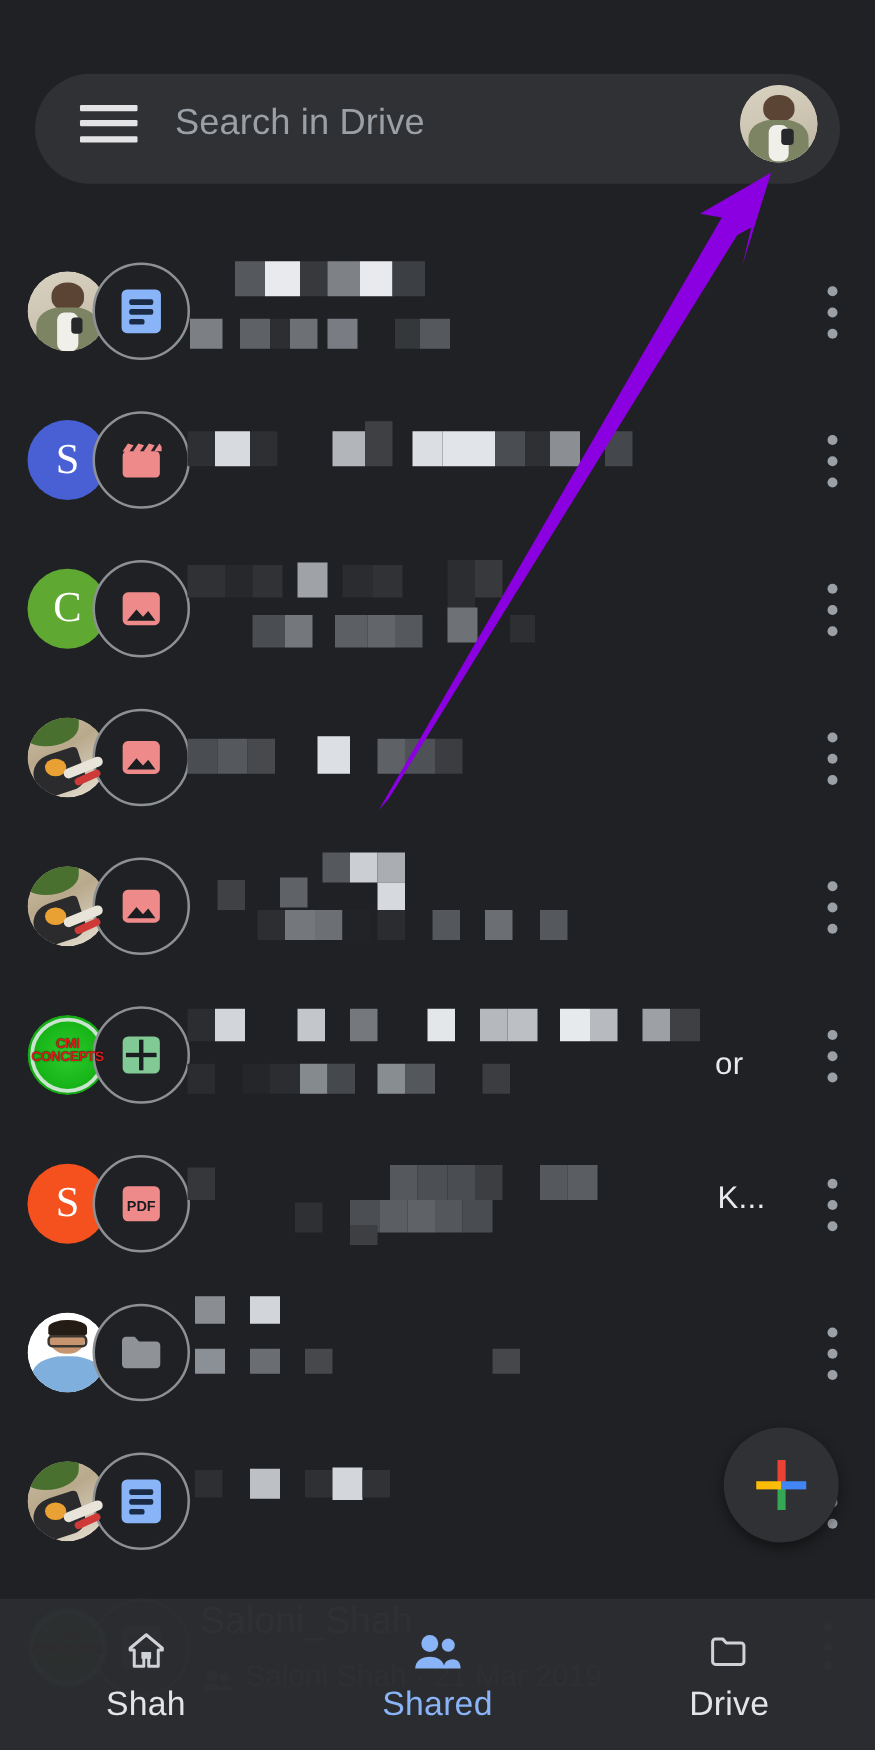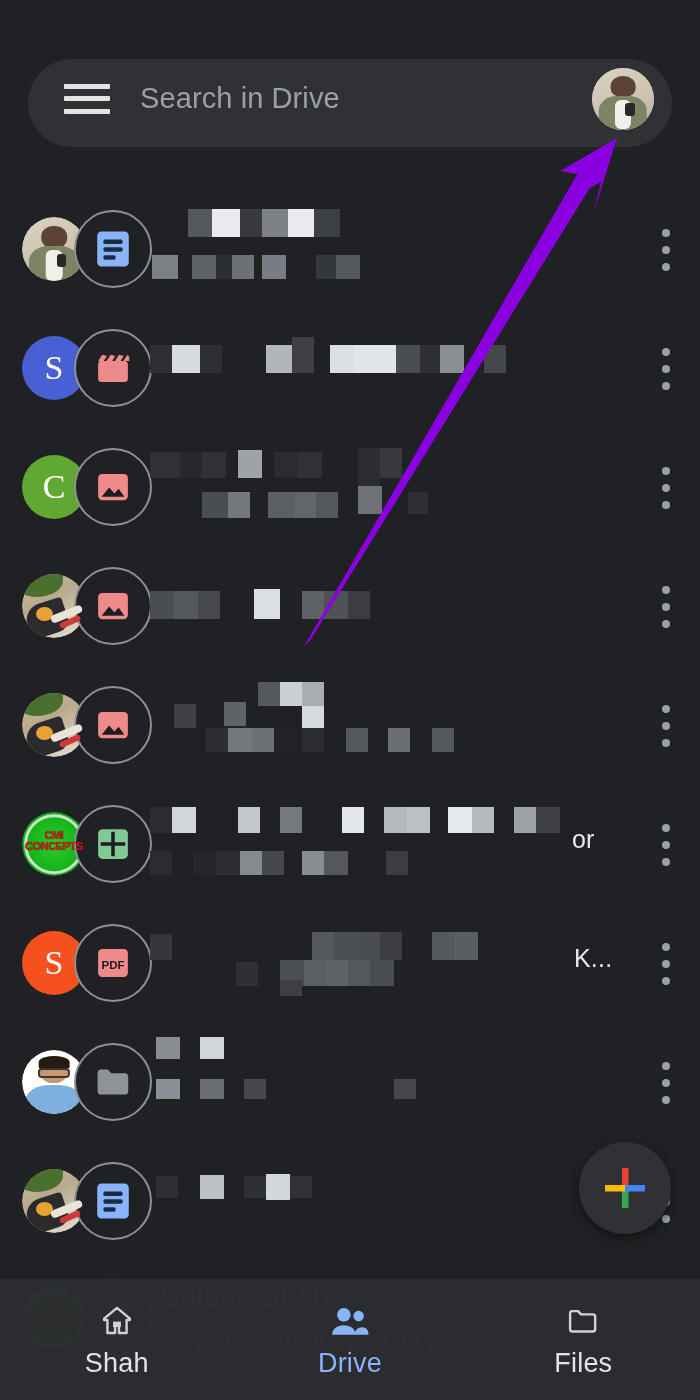--- a/index.html
+++ b/index.html
@@ -338,21 +338,21 @@
       <i class="blk" style="left:386px;top:22px;width:24px;height:26px;background:#3e4044"></i>
       <i class="blk" style="left:0px;top:66px;width:22px;height:24px;background:#2a2c2f"></i>
       <i class="blk" style="left:44px;top:66px;width:22px;height:24px;background:#242629"></i>
       <i class="blk" style="left:66px;top:66px;width:24px;height:24px;background:#2b2d30"></i>
       <i class="blk" style="left:90px;top:66px;width:22px;height:24px;background:#858a8f"></i>
       <i class="blk" style="left:112px;top:66px;width:22px;height:24px;background:#45484c"></i>
       <i class="blk" style="left:152px;top:66px;width:22px;height:24px;background:#888d92"></i>
       <i class="blk" style="left:174px;top:66px;width:24px;height:24px;background:#54575c"></i>
       <i class="blk" style="left:236px;top:66px;width:22px;height:24px;background:#3b3d41"></i>
     </span>
-    <span class="frag" style="left:572px;top:40px">or</span>
+    <span class="frag" style="left:572px;top:52px">or</span>
     <span class="kebab">
         <i></i>
         <i></i>
         <i></i>
       </span>
   </div>
 
   <div class="row" style="top:904px">
     <span class="row-avatar av letter" style="background:#f4511e">S</span>
     <span class="row-ficon">
@@ -504,27 +504,27 @@
 
     <div class="navitem active">
       <span class="nicon">
         <svg width="40" height="36" viewBox="0 0 26 20">
             <circle cx="9" cy="6" r="4.4" fill="#8ab4f8"></circle>
             <circle cx="18.6" cy="6.8" r="3.4" fill="#8ab4f8"></circle>
             <path d="M1.4 19c0-4 3.4-6.2 7.6-6.2s7.6 2.2 7.6 6.2z" fill="#8ab4f8"></path>
             <path d="M16.2 19c0-2.9 1.6-4.9 4.8-4.9 2.6 0 4 1.8 4 4.9z" fill="#8ab4f8"></path>
           </svg>
       </span>
-      <span class="nlabel">Drive</span>
+      <span class="nlabel">Shared</span>
     </div>
 
     <div class="navitem">
       <span class="nicon">
         <svg width="38" height="36" viewBox="0 0 24 24">
             <path d="M3.4 6.9c0-.8.7-1.5 1.5-1.5h3.8l2 2.2h7.9c.8 0 1.5.7 1.5 1.5v8.4c0 .8-.7 1.5-1.5 1.5H4.9c-.8 0-1.5-.7-1.5-1.5z" fill="none" stroke="#cfd2d6" stroke-width="1.6" stroke-linejoin="round"></path>
           </svg>
       </span>
-      <span class="nlabel">Files</span>
+      <span class="nlabel">Drive</span>
     </div>
 
   </div>
 
 </div>
 
 </body></html>

